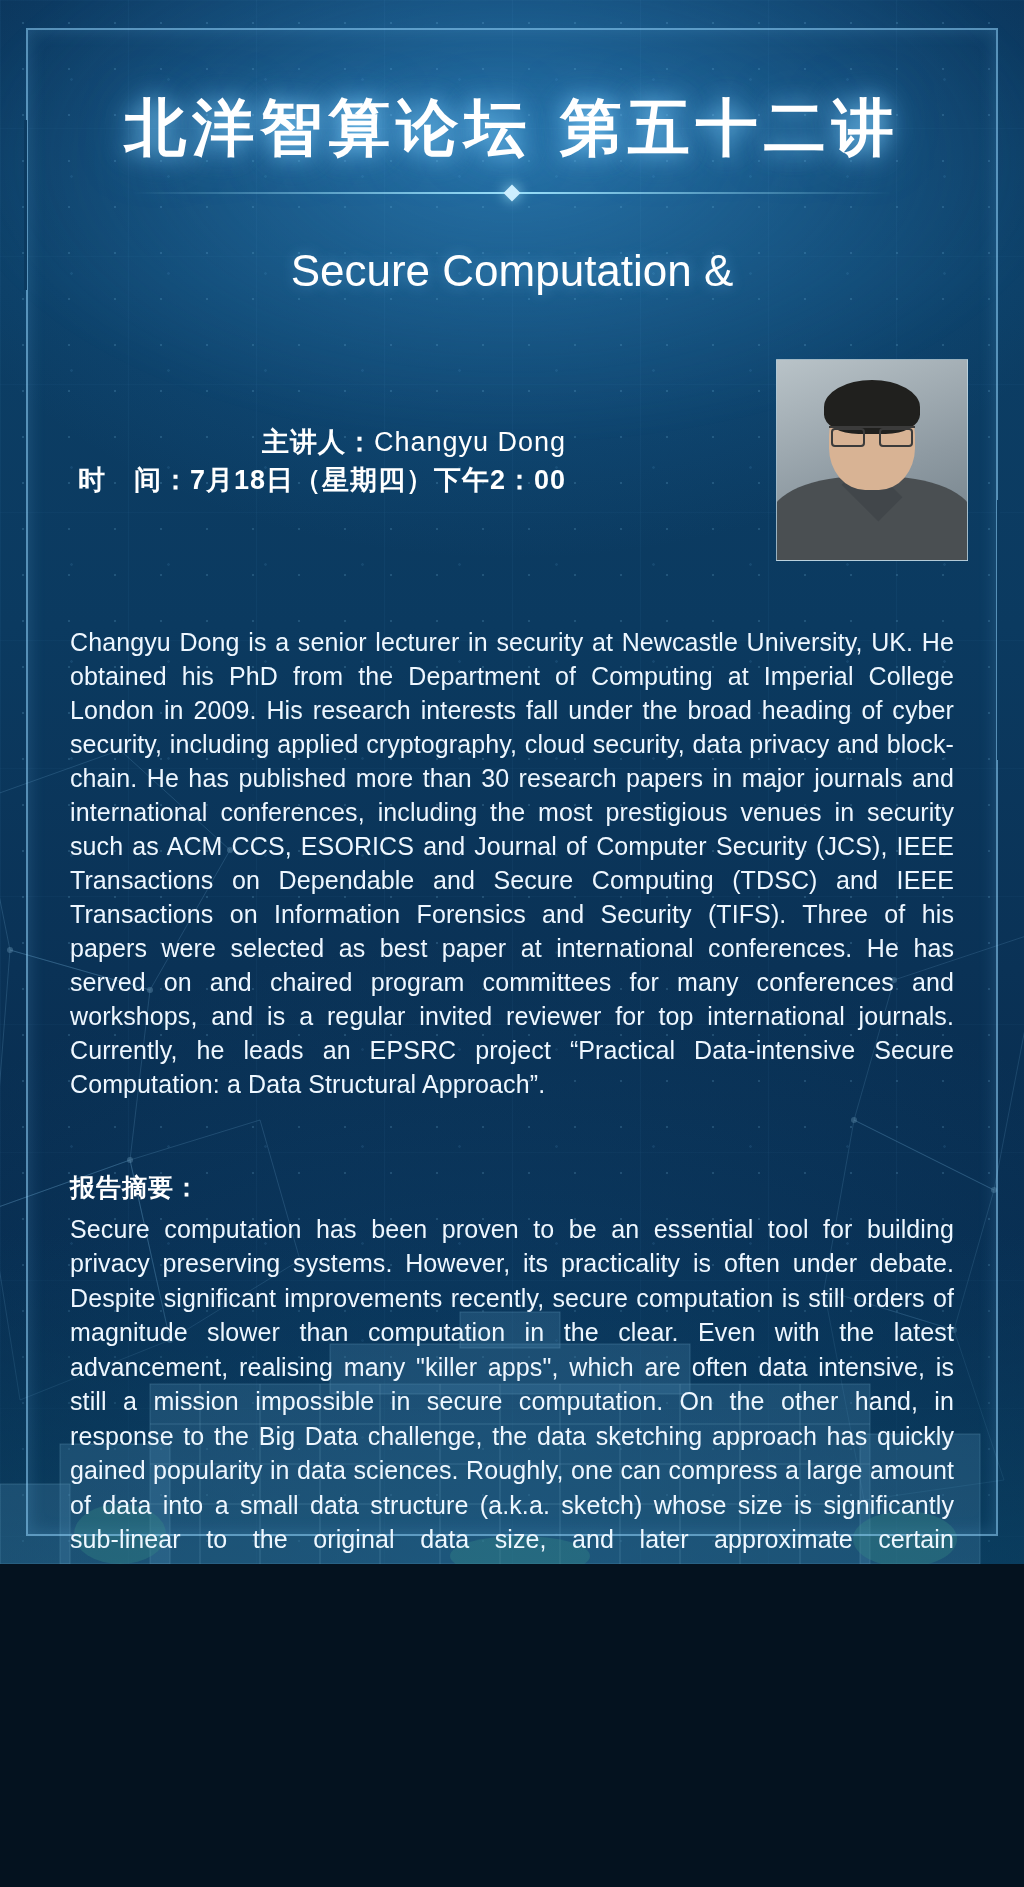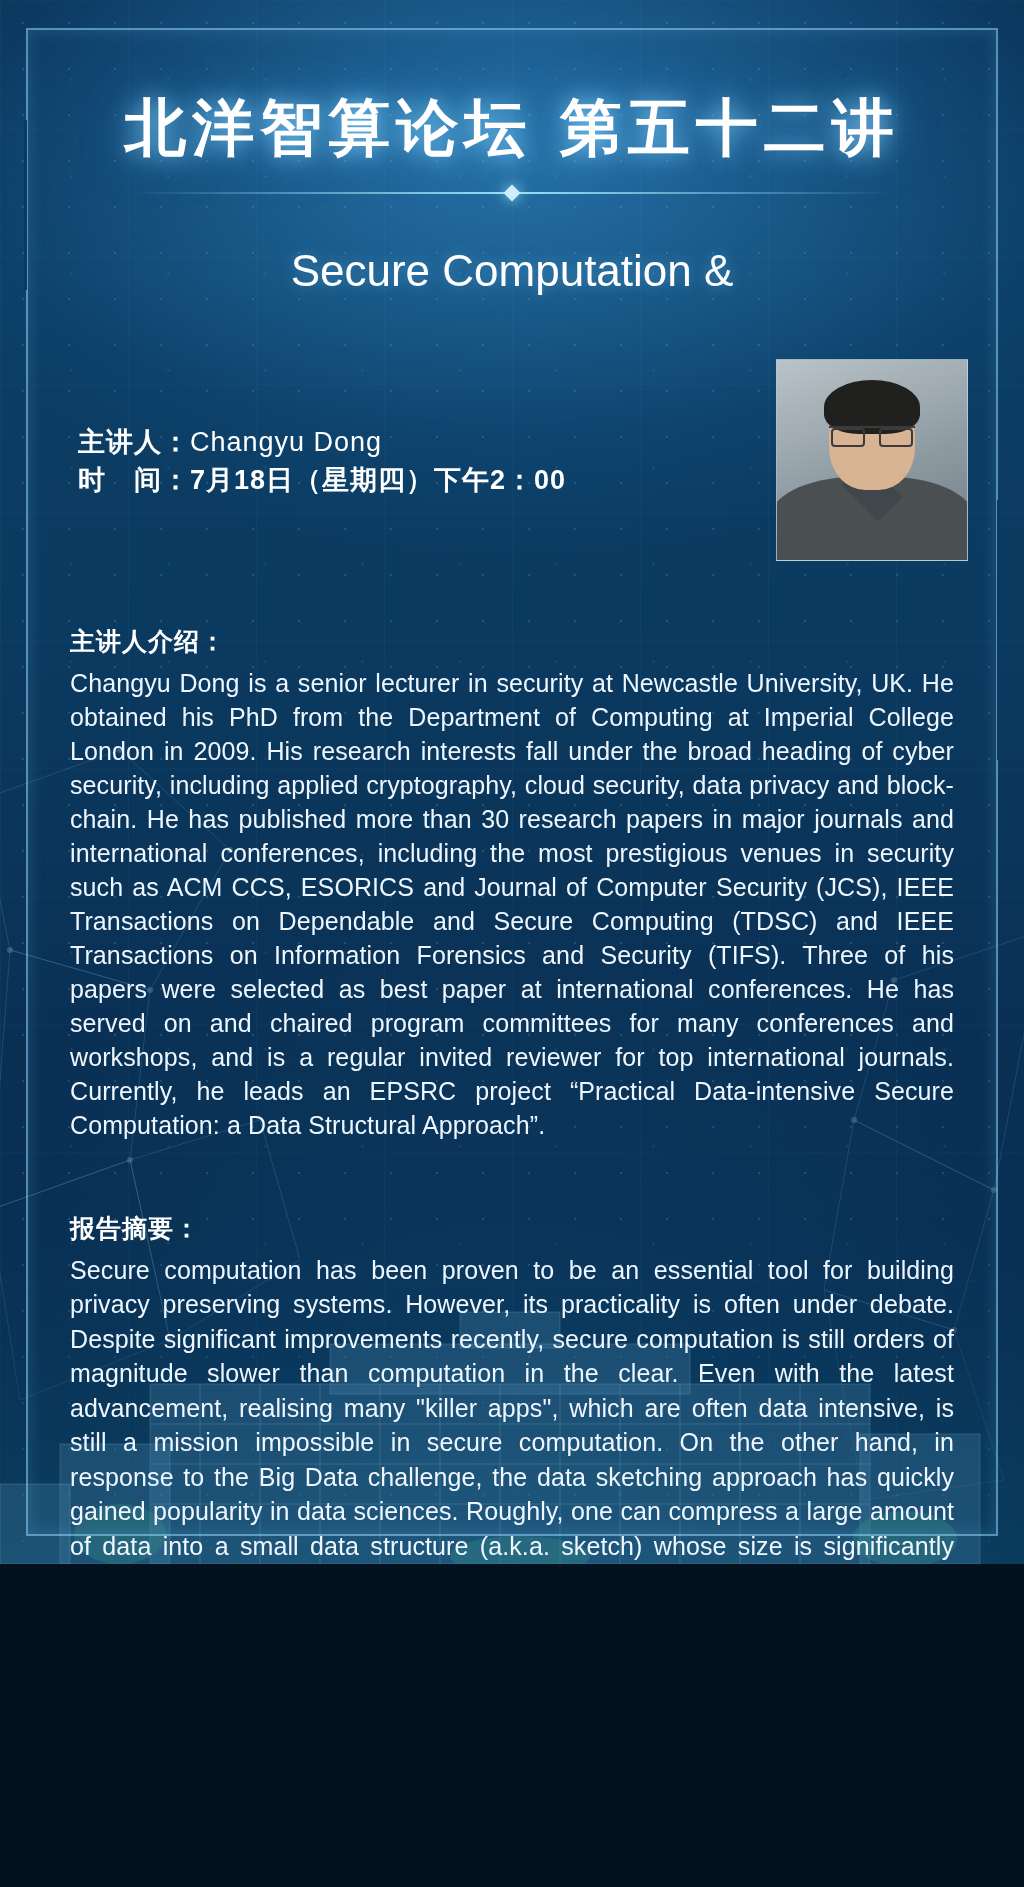--- a/index.html
+++ b/index.html
@@ -139,20 +139,21 @@
     vertical-align: top;
     padding-top: 64px;
   }
   .info-line {
     font-size: 27px;
     line-height: 1.42;
     color: #ffffff;
     letter-spacing: 1px;
     font-weight: bold;
     white-space: nowrap;
+    text-align: right;
   }
   .info-line .val { font-weight: bold; }
   .info-line.name .val { font-weight: normal; }
   .portrait {
     position: absolute;
     right: 56px;
     top: 0;
     width: 190px;
     height: 200px;
     border: 1px solid rgba(190,225,245,0.5);
@@ -317,21 +318,20 @@
       <div class="portrait">
         <div class="ph-body"></div>
         <div class="ph-collar"></div>
         <div class="ph-head"></div>
         <div class="ph-hair"></div>
         <div class="ph-glasses"></div>
       </div>
     </div>
 
     <div class="section bio">
-      <div class="sec-head">主讲人介绍：</div>
       <div class="sec-body">Changyu Dong is a senior lecturer in security at Newcastle University, UK. He obtained his PhD from the Department of Computing at Imperial College London in 2009. His research interests fall under the broad heading of cyber security, including applied cryptography, cloud security, data privacy and block-chain. He has published more than 30 research papers in major journals and international conferences, including the most prestigious venues in security such as ACM CCS, ESORICS and Journal of Computer Security (JCS), IEEE Transactions on Dependable and Secure Computing (TDSC) and IEEE Transactions on Information Forensics and Security (TIFS). Three of his papers were selected as best paper at international conferences. He has served on and chaired program committees for many conferences and workshops, and is a regular invited reviewer for top international journals. Currently, he leads an EPSRC project “Practical Data-intensive Secure Computation: a Data Structural Approach”.</div>
     </div>
 
     <div class="section abs">
       <div class="sec-head">报告摘要：</div>
       <div class="sec-body larger">Secure computation has been proven to be an essential tool for building privacy preserving systems. However, its practicality is often under debate. Despite significant improvements recently, secure computation is still orders of magnitude slower than computation in the clear. Even with the latest advancement, realising many "killer apps", which are often data intensive, is still a mission impossible in secure computation. On the other hand, in response to the Big Data challenge, the data sketching approach has quickly gained popularity in data sciences. Roughly, one can compress a large amount of data into a small data structure (a.k.a. sketch) whose size is significantly sub-linear to the original data size, and later approximate certain characteristics of the original data. In this talk, I will present our experience in combining secure computation and data sketching, demonstrate the benefit in terms of scalability, and report on a delightful surprise coming out of the combination.</div>
     </div>
 
   </div>
 </div>

